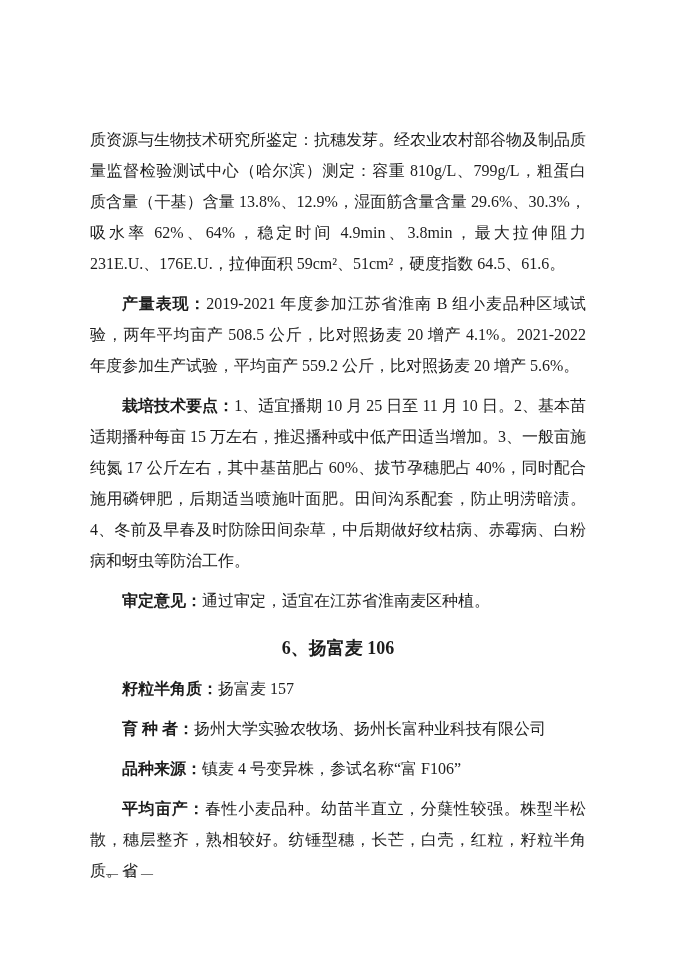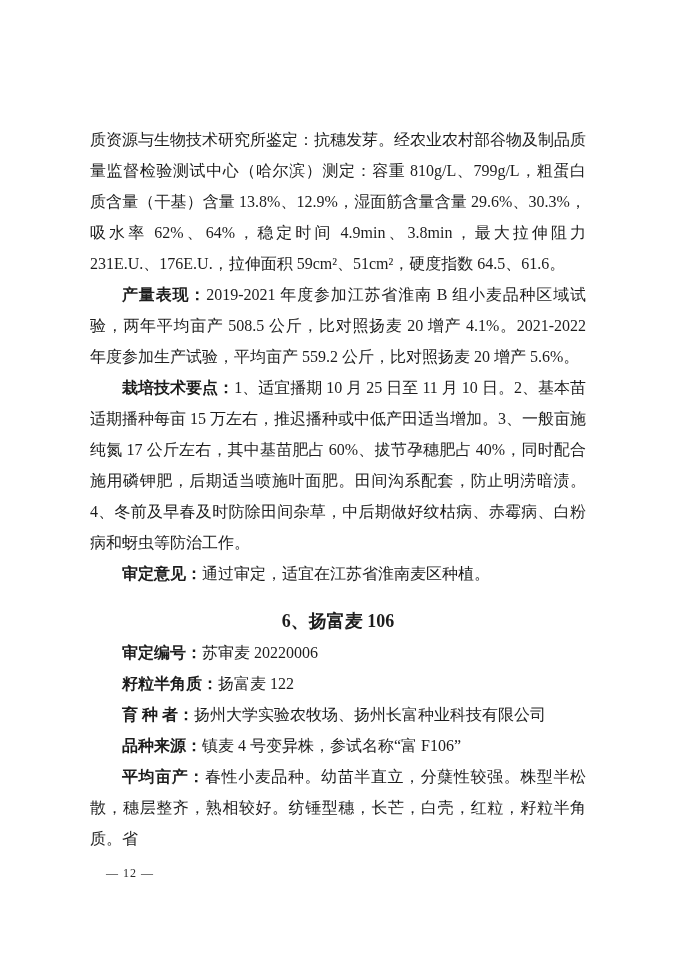--- a/index.html
+++ b/index.html
@@ -15,21 +15,21 @@
     box-sizing: border-box;
     padding: 124px 90px 0 90px;
     overflow: hidden;
   }
   p.para {
     margin: 0;
     font-size: 16px;
     line-height: 31px;
     text-align: justify;
   }
-  p.indent { text-indent: 32px; }
+  p.indent { text-indent: 32px; margin-top: 9px; }
   .label { font-weight: bold; }
   .heading {
     margin-top: 17px;
     font-size: 18px;
     font-weight: bold;
     text-align: center;
     line-height: 31px;
   }
   .footer {
     position: absolute;
@@ -49,23 +49,22 @@
   <p class="para">质资源与生物技术研究所鉴定：抗穗发芽。经农业农村部谷物及制品质量监督检验测试中心（哈尔滨）测定：容重 810g/L、799g/L，粗蛋白质含量（干基）含量 13.8%、12.9%，湿面筋含量含量 29.6%、30.3%，吸水率 62%、64%，稳定时间 4.9min、3.8min，最大拉伸阻力 231E.U.、176E.U.，拉伸面积 59cm²、51cm²，硬度指数 64.5、61.6。</p>
 
   <p class="para indent"><span class="label">产量表现：</span><span>2019-2021 年度参加江苏省淮南 B 组小麦品种区域试验，两年平均亩产 508.5 公斤，比对照扬麦 20 增产 4.1%。2021-2022 年度参加生产试验，平均亩产 559.2 公斤，比对照扬麦 20 增产 5.6%。</span></p>
 
   <p class="para indent"><span class="label">栽培技术要点：</span><span>1、适宜播期 10 月 25 日至 11 月 10 日。2、基本苗适期播种每亩 15 万左右，推迟播种或中低产田适当增加。3、一般亩施纯氮 17 公斤左右，其中基苗肥占 60%、拔节孕穗肥占 40%，同时配合施用磷钾肥，后期适当喷施叶面肥。田间沟系配套，防止明涝暗渍。4、冬前及早春及时防除田间杂草，中后期做好纹枯病、赤霉病、白粉病和蚜虫等防治工作。</span></p>
 
   <p class="para indent"><span class="label">审定意见：</span><span>通过审定，适宜在江苏省淮南麦区种植。</span></p>
 
   <div class="heading">6、扬富麦 106</div>
 
-  <p class="para indent"><span class="label">审定编号：</span><span>苏审麦 20220006</span></p>
 
-  <p class="para indent"><span class="label">籽粒半角质：</span><span>扬富麦 122</span></p>
+  <p class="para indent"><span class="label">籽粒半角质：</span><span>扬富麦 157</span></p>
 
 
   <p class="para indent"><span class="label">育 种 者：</span><span>扬州大学实验农牧场、扬州长富种业科技有限公司</span></p>
 
   <p class="para indent"><span class="label">品种来源：</span><span>镇麦 4 号变异株，参试名称“富 F106”</span></p>
 
   <p class="para indent"><span class="label">平均亩产：</span><span>春性小麦品种。幼苗半直立，分蘖性较强。株型半松散，穗层整齐，熟相较好。纺锤型穗，长芒，白壳，红粒，籽粒半角质。省</span></p>
 
   <div class="footer">— 12 —</div>
 

